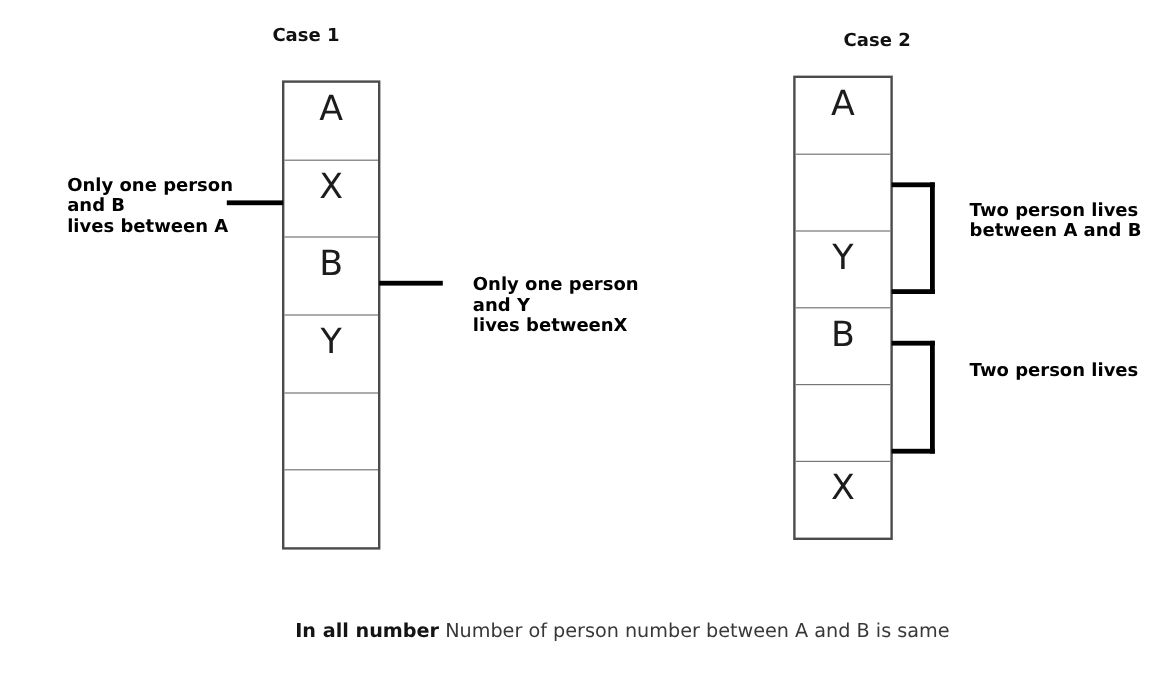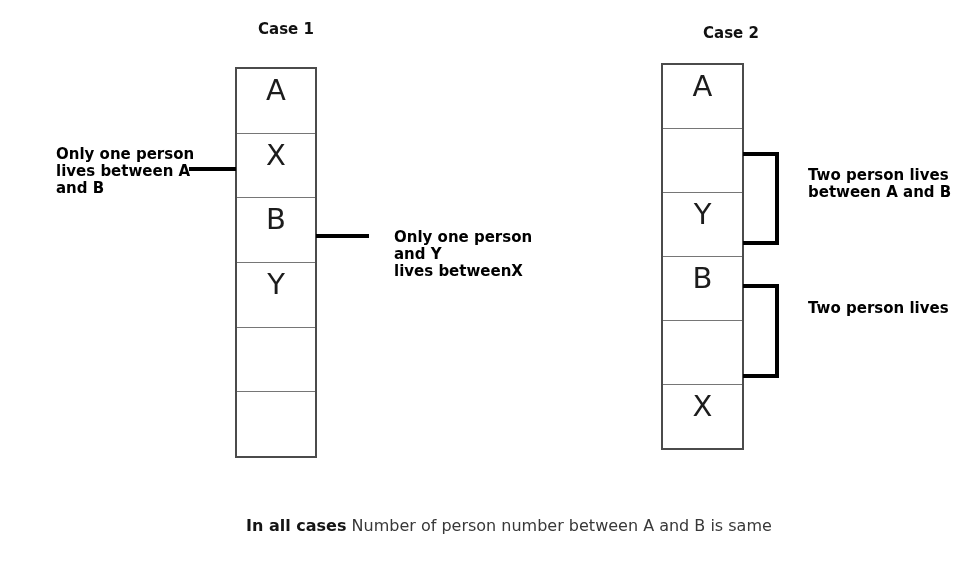--- a/index.html
+++ b/index.html
@@ -12,21 +12,21 @@
     font-family: "DejaVu Sans", "Liberation Sans", sans-serif;
     overflow: hidden;
   }
   .case-title {
     position: absolute;
     font-size: 15px;
     font-weight: bold;
     color: #111111;
     white-space: nowrap;
   }
-  .c1-title { left: 258px; top: 20px; }
+  .c1-title { left: 227px; top: 20px; }
   .c2-title { left: 703px; top: 24px; }
   .column {
     position: absolute;
     border: 2px solid #4b4b4b;
     display: flex;
     flex-direction: column;
     background: #ffffff;
   }
   .c1-col { left: 235px; top: 67px; width: 82px; height: 391px; }
   .c2-col { left: 661px; top: 63px; width: 83px; height: 387px; }
@@ -90,22 +90,22 @@
     <div class="cell">X</div>
     <div class="cell">B</div>
     <div class="cell">Y</div>
     <div class="cell"></div>
     <div class="cell"></div>
   </div>
 
   <div class="hline line-left"></div>
   <div class="note note-left-c1">
     <div>Only one person</div>
+    <div>and B</div>
     <div>lives between A</div>
-    <div>and B</div>
   </div>
 
   <div class="hline line-right"></div>
   <div class="note note-right-c1">
     <div>Only one person</div>
     <div>and Y</div>
     <div>lives betweenX</div>
   </div>
 
   <div class="case-title c2-title">Case 2</div>
@@ -123,16 +123,16 @@
     <div>Two person lives</div>
     <div>between A and B</div>
   </div>
 
   <div class="bracket bracket-2"></div>
   <div class="note note-b2-c2">
     <div>Two person lives</div>
   </div>
 
   <div class="footer">
-    <div><span class="bold">In all cases</span><span> Number of person number between A and B is same</span></div>
+    <div><span class="bold">In all number</span><span> Number of person number between A and B is same</span></div>
   </div>
 
 </div>
 
 </body></html>

